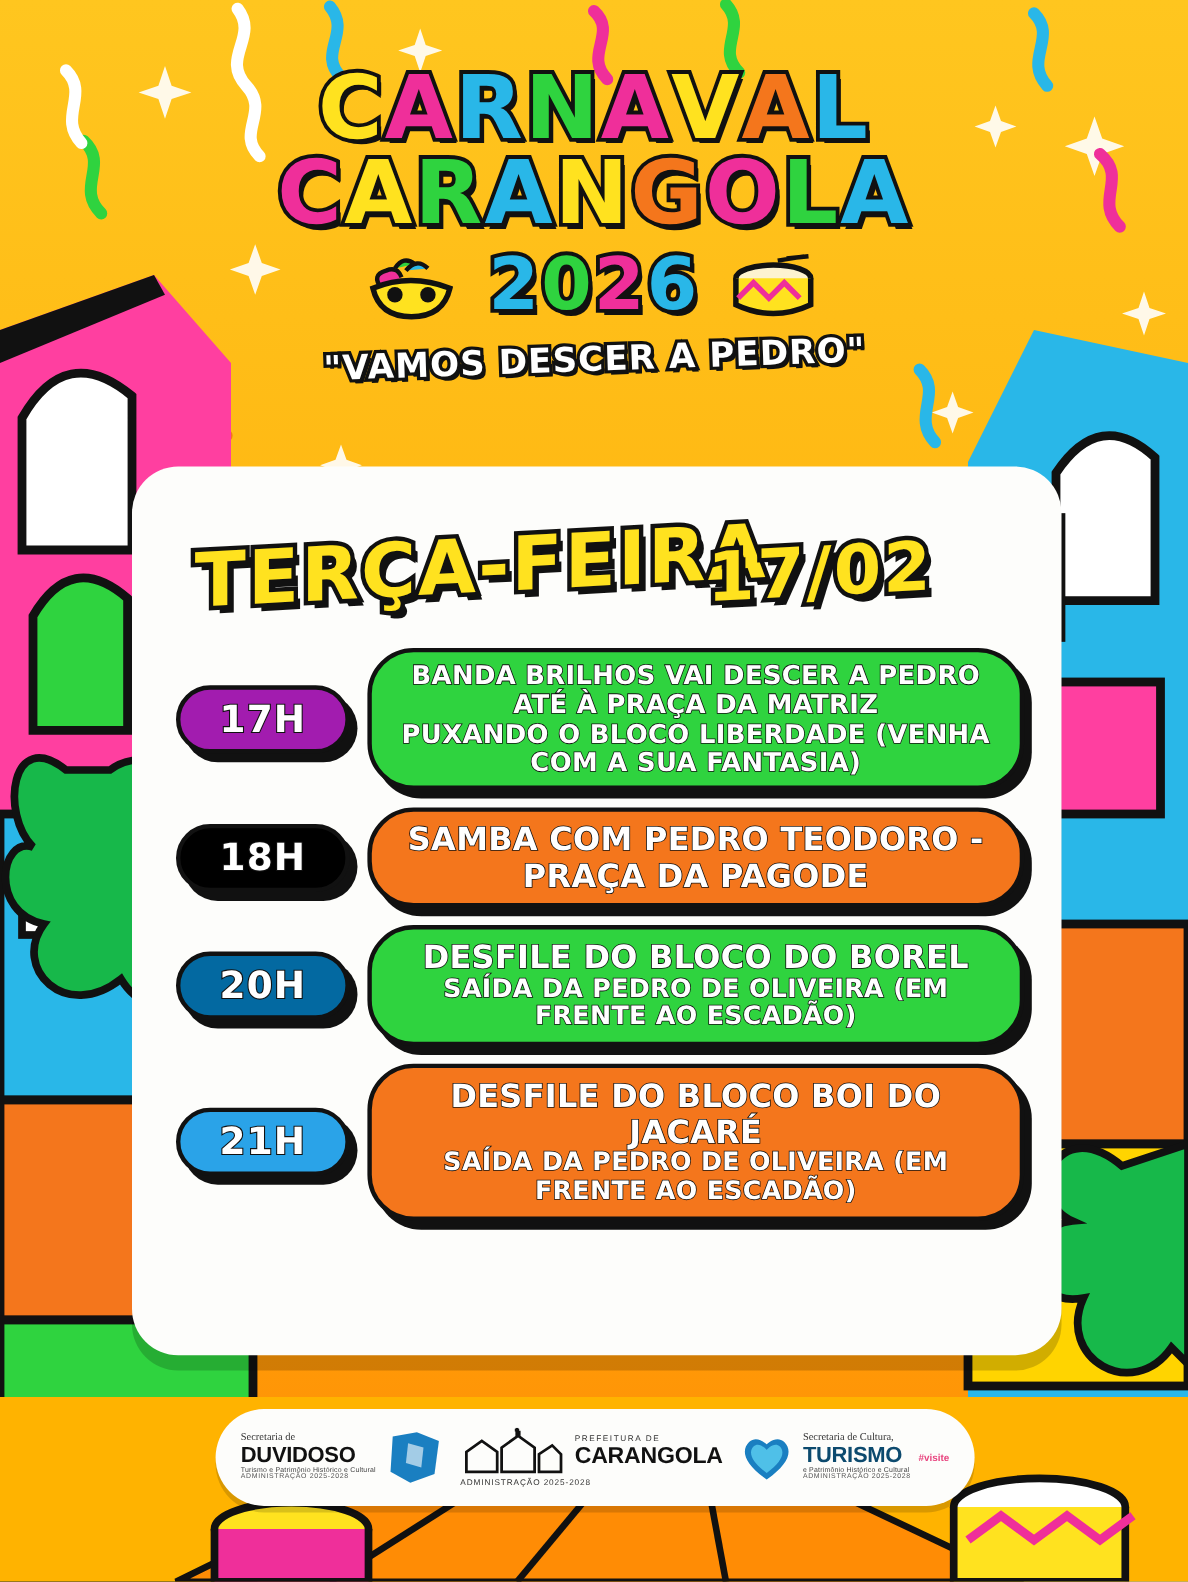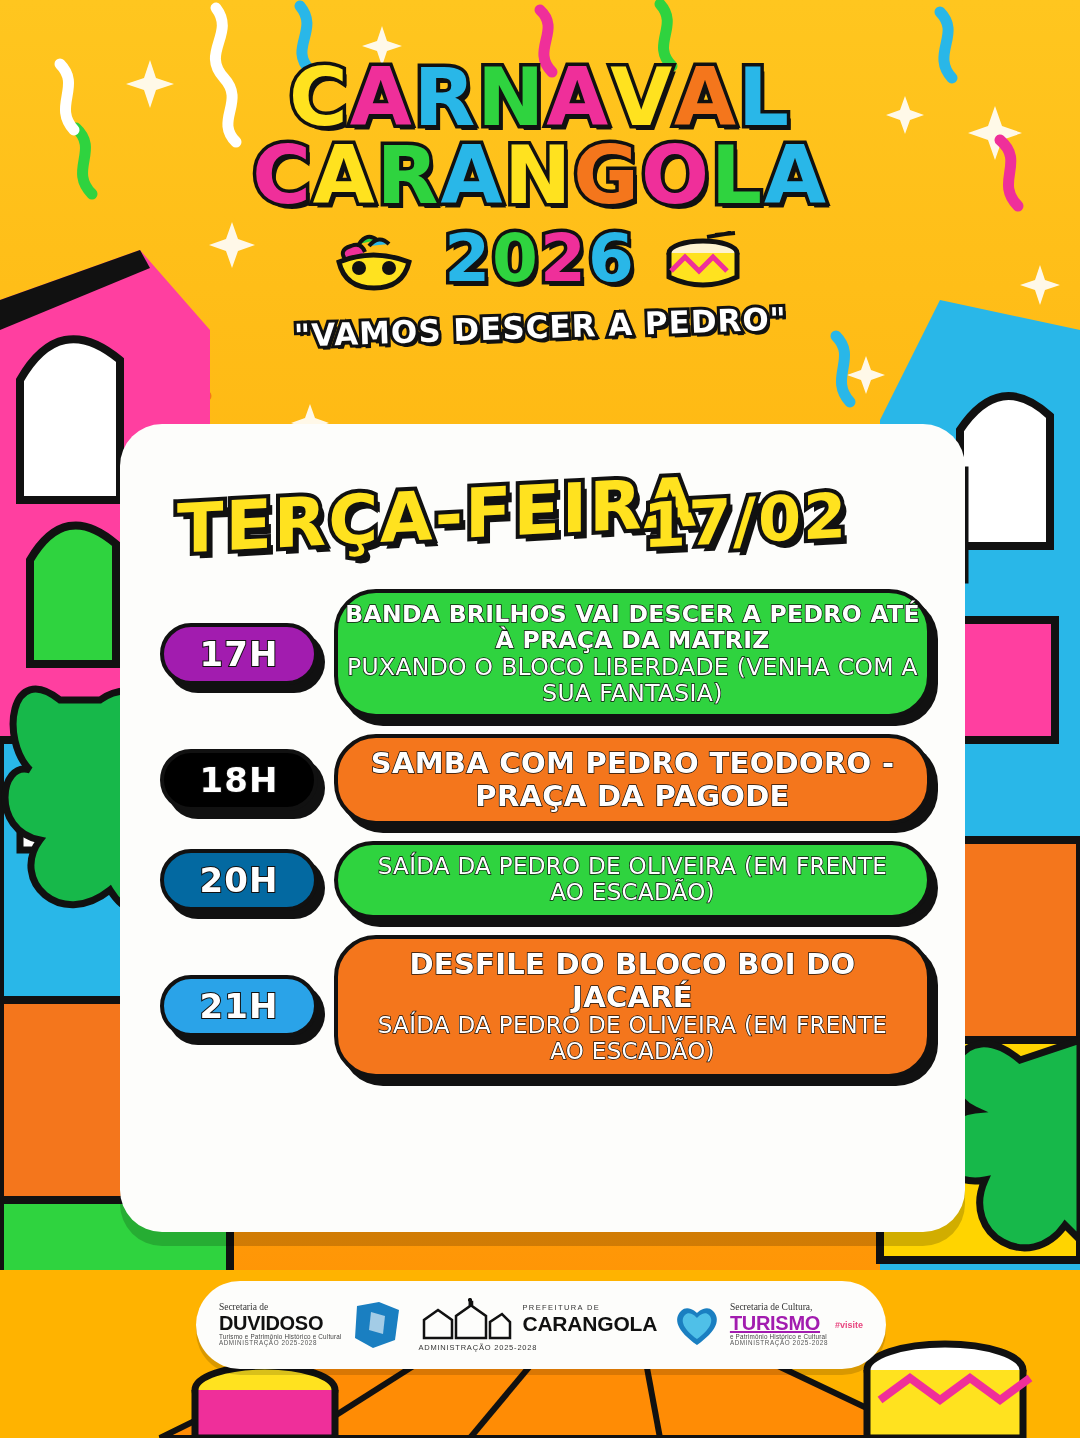--- a/index.html
+++ b/index.html
@@ -154,50 +154,50 @@
     font-family: "DejaVu Sans", sans-serif;
     font-weight: 700;
     font-size: 26px;
     line-height: 1.12;
     letter-spacing: 0.3px;
     -webkit-text-stroke: 1.5px #111;
     paint-order: stroke fill;
   }
   .ev-sub {
     font-family: "DejaVu Sans", sans-serif;
-    font-weight: 400;
+    font-weight: 700;
     font-size: 23px;
     line-height: 1.12;
     letter-spacing: 0.3px;
     -webkit-text-stroke: 1.4px #111;
     paint-order: stroke fill;
   }
   .ev-big .ev-main { font-size: 29px; }
-  .row-1 .ev-pill { padding: 8px 2px; }
+  .row-1 .ev-pill { padding: 8px 14px; }
   .row-1 .ev-main, .row-1 .ev-sub { font-size: 23.5px; }
 
   
   .footer {
     position: absolute;
     left: 196px; top: 1281px;
     width: 690px; height: 88px;
     background: #fdfdfb;
     border-radius: 44px;
     display: flex;
     align-items: center;
     justify-content: space-around;
     z-index: 8;
     box-shadow: 0 6px 0 rgba(0,0,0,0.15);
     padding: 0 16px;
   }
   .logo-block { display: flex; align-items: center; gap: 7px; }
   .lb-text { line-height: 1.05; }
   .lb-t1 { font-size: 9.5px; color: #333; font-family: Liberation Serif, serif; }
   .lb-t2 { font-size: 20px; font-weight: 700; color: #111; letter-spacing: -0.3px; }
-  .lb-t2.turismo { color: #a21caf; text-decoration: underline; }
+  .lb-t2.turismo { color: #0c4a6e; }
   .lb-t3 { font-size: 6.3px; color: #444; letter-spacing: 0.2px; }
   .lb-t4 { font-size: 6.3px; color: #555; letter-spacing: 0.6px; }
   .pref-block { text-align: left; line-height: 1.1; }
   .pref-t1 { font-size: 7.5px; color: #333; letter-spacing: 1.4px; }
   .pref-t2 { font-size: 21px; font-weight: 700; color: #111; letter-spacing: -0.2px; }
   .pref-t3 { font-size: 7.5px; color: #333; letter-spacing: 0.8px; margin-top: 2px; }
   .heart-mark { color: #e8457f; font-size: 9px; font-weight: 700; }
 </style>
 </head>
 <body>
@@ -337,20 +337,21 @@
       <div class="row ev-big">
         <div class="time-pill" style="background:#000000">18H</div>
         <div class="ev-pill" style="background:#f4761c">
           <div class="ev-main">SAMBA COM PEDRO TEODORO - PRAÇA DA PAGODE</div>
         </div>
       </div>
 
       <div class="row ev-big">
         <div class="time-pill" style="background:#0369a1">20H</div>
         <div class="ev-pill" style="background:#2fd33f">
+          <div class="ev-main">DESFILE DO BLOCO DO BOREL</div>
           <div class="ev-sub">SAÍDA DA PEDRO DE OLIVEIRA (EM FRENTE AO ESCADÃO)</div>
         </div>
       </div>
 
       <div class="row ev-big">
         <div class="time-pill" style="background:#2aa3e8">21H</div>
         <div class="ev-pill" style="background:#f4761c">
           <div class="ev-main">DESFILE DO BLOCO BOI DO JACARÉ</div>
           <div class="ev-sub">SAÍDA DA PEDRO DE OLIVEIRA (EM FRENTE AO ESCADÃO)</div>
         </div>

